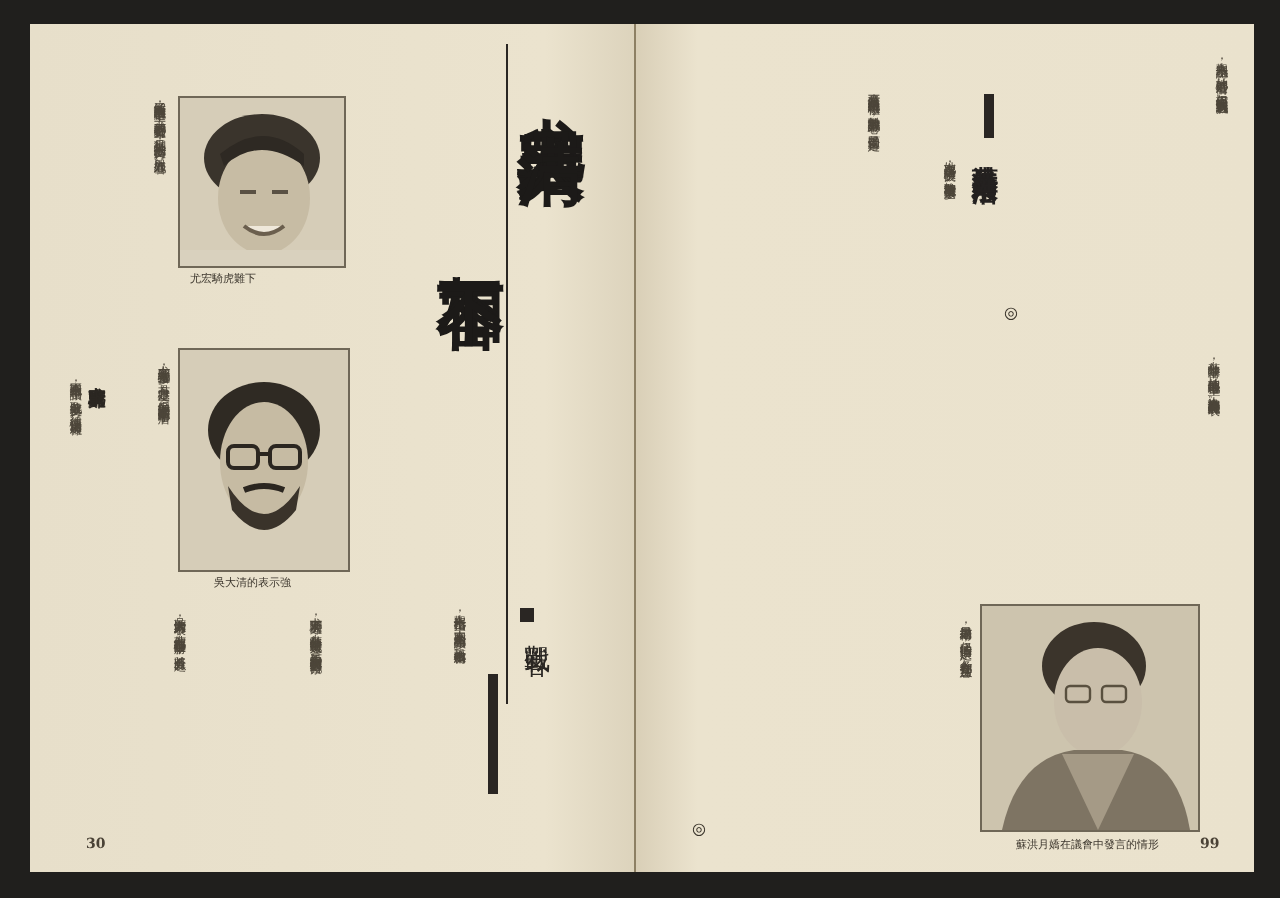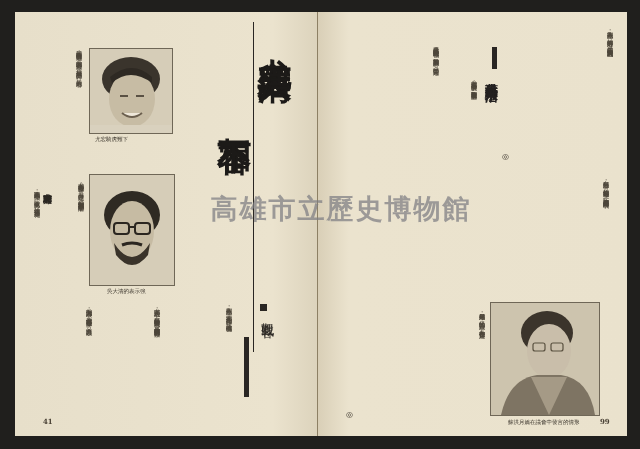--- a/index.html
+++ b/index.html
@@ -107,21 +107,21 @@
     <div class="headline-a" style="left:242px; top:20px;">尤宏與吳大清</div>
     <div class="headline-b" style="left:202px; top:98px;">相容不下</div>
     <div class="rule-v" style="left:245px; top:292px; width:7px; height:7px;"></div>
     <div class="byline" style="left:243px; top:300px;">觀戰客</div>
     <div class="rule-v" style="left:229px; top:325px; width:5px; height:60px;"></div>
 
     <div class="vtext" style="left:150px; top:290px; width:68px; height:120px;">觀察人士指出，兩人若不能互相讓步，恐將兩敗俱傷。</div>
     <div class="vtext" style="left:82px; top:292px; width:64px; height:118px;">尤宏騎虎難下，在黨外陣營中處境艱難，是否能夠突破重圍仍有待觀察。</div>
     <div class="vtext" style="left:12px; top:292px; width:66px; height:106px;">吳大清方面則表示，他有信心在選舉中獲勝，並將全力以赴。</div>
 
-    <div class="pagenum" style="left:28px; top:405px;">41</div>
+    <div class="pagenum" style="left:28px; top:405px;">30</div>
   </div>
 
   <div class="spine"></div>
 
   <div class="page right">
 
     <div class="vtext" style="left:10px; top:30px; width:112px; height:120px;">蘇洪月嬌在議會中一向表現積極，對於地方事務十分關心，頗受選民肯定。</div>
 
     <div class="rule-v" style="left:174px; top:35px; width:5px; height:22px;"></div>
     <div class="subhead" style="left:166px; top:60px;">蘇洪月嬌力求潑浩</div>
@@ -146,14 +146,13 @@
         <path d="M40 74 L58 112 L76 74 Z" fill="#a59a86"></path>
       </svg>
     </div>
     <div class="caption" style="left:190px; top:407px;">蘇洪月嬌在議會中發言的情形</div>
 
     <div class="pagenum" style="left:282px; top:405px;">99</div>
   </div>
 </div>
 
 <div class="watermark">
-  <div class="wm-cn">高雄市立歷史博物館</div>
 </div>
 
 </body></html>

